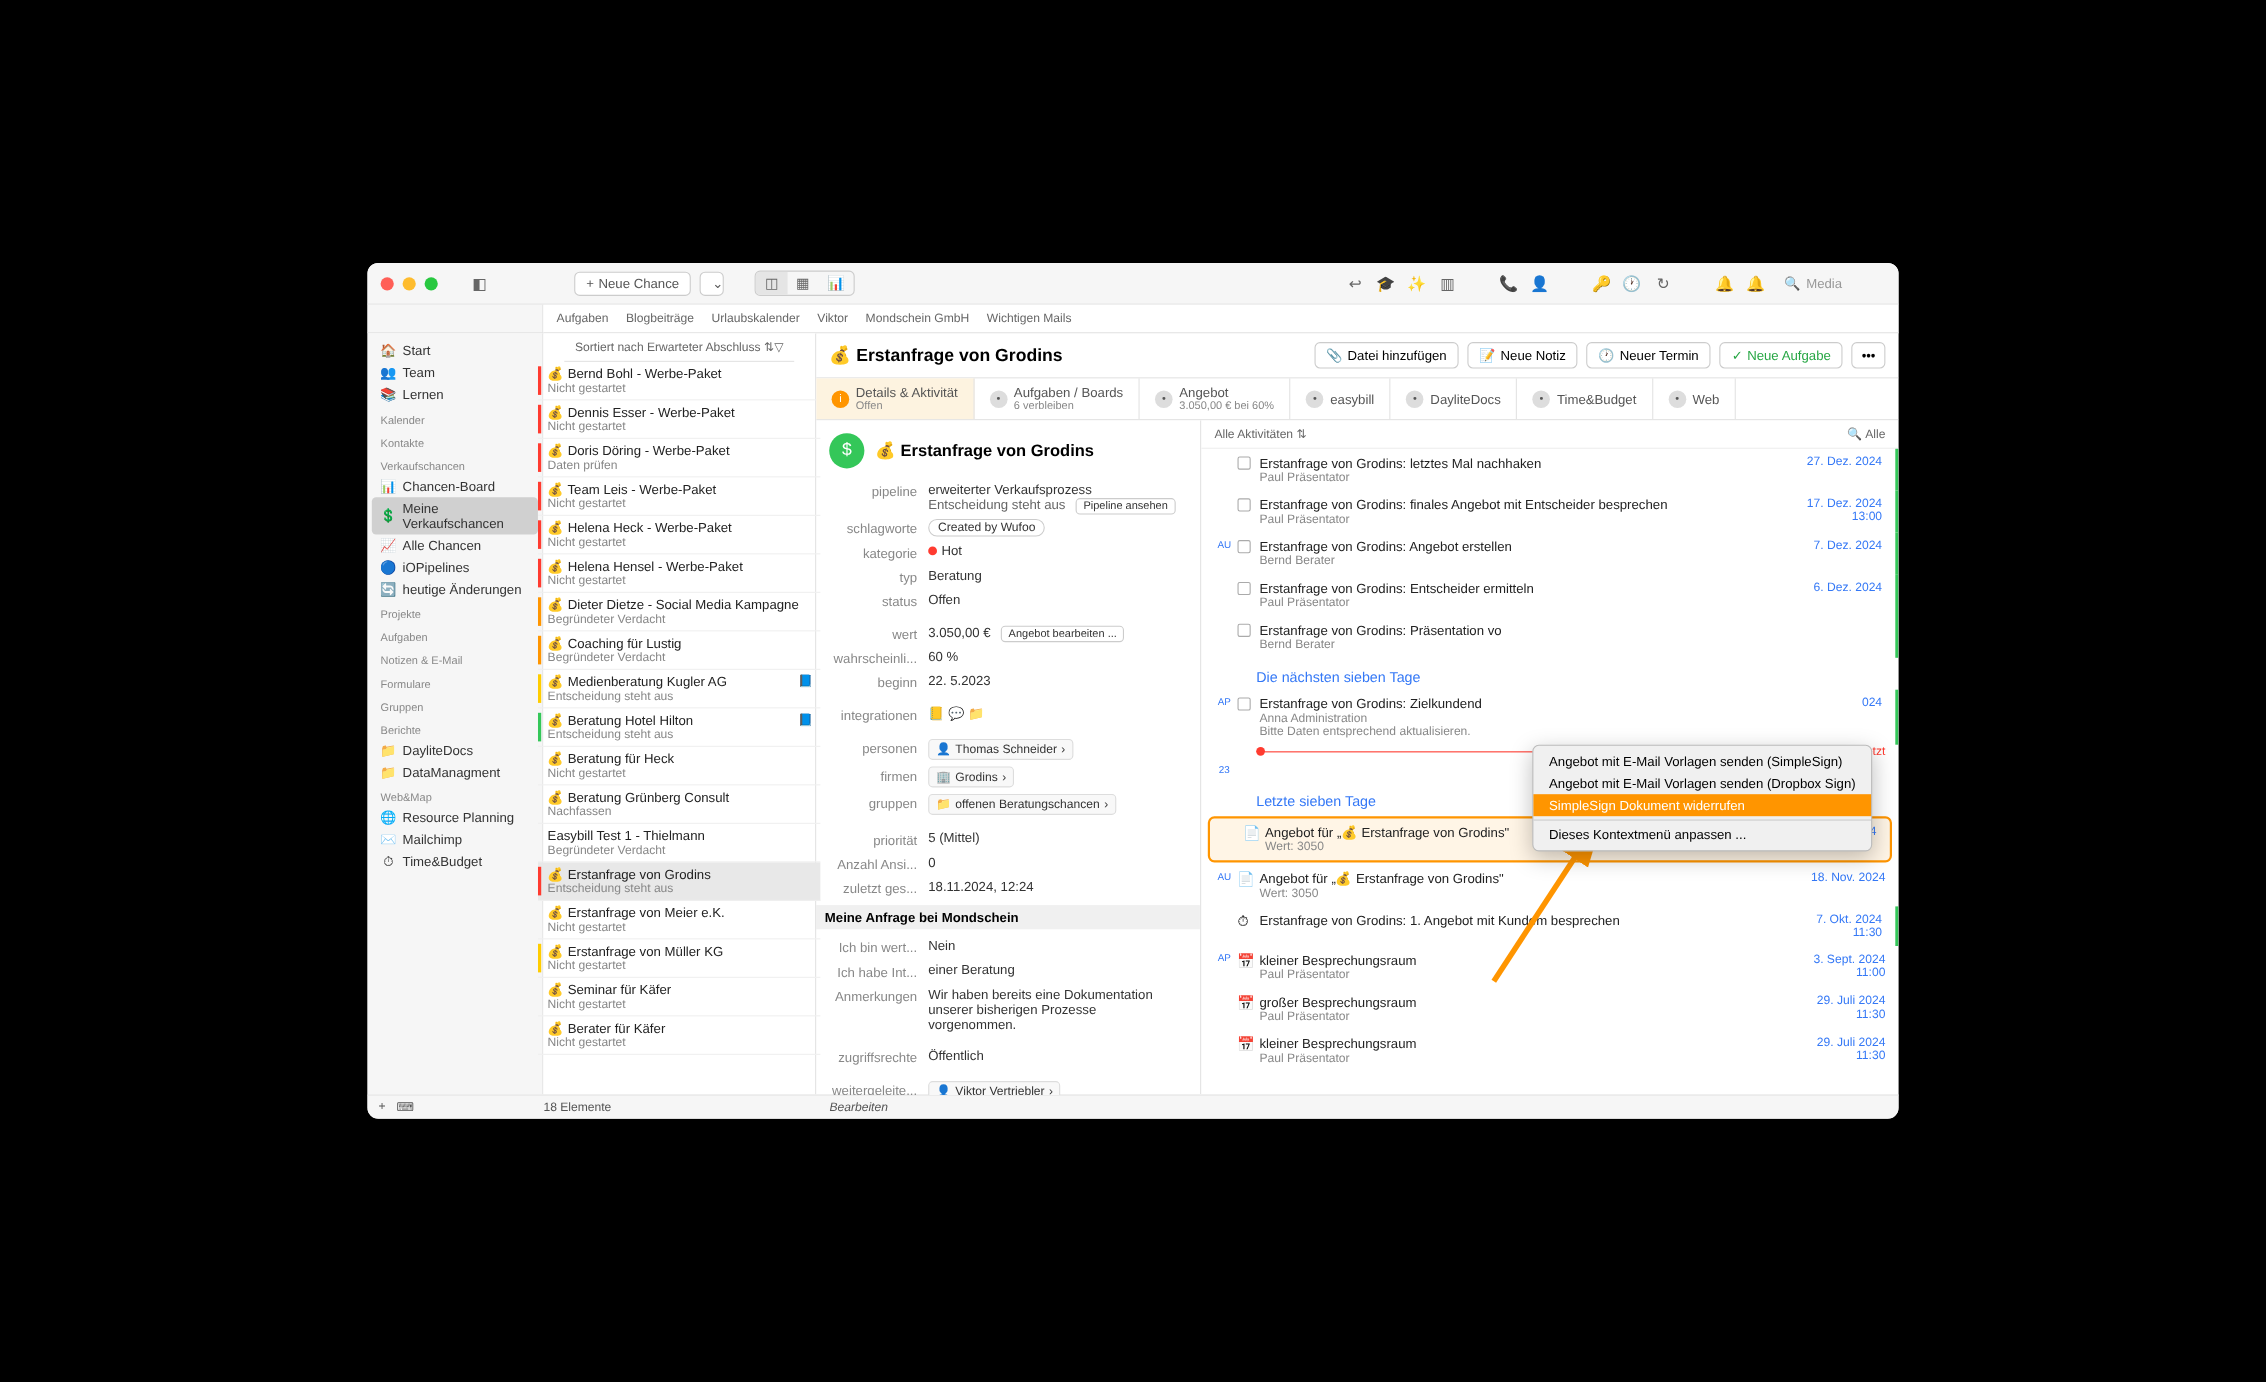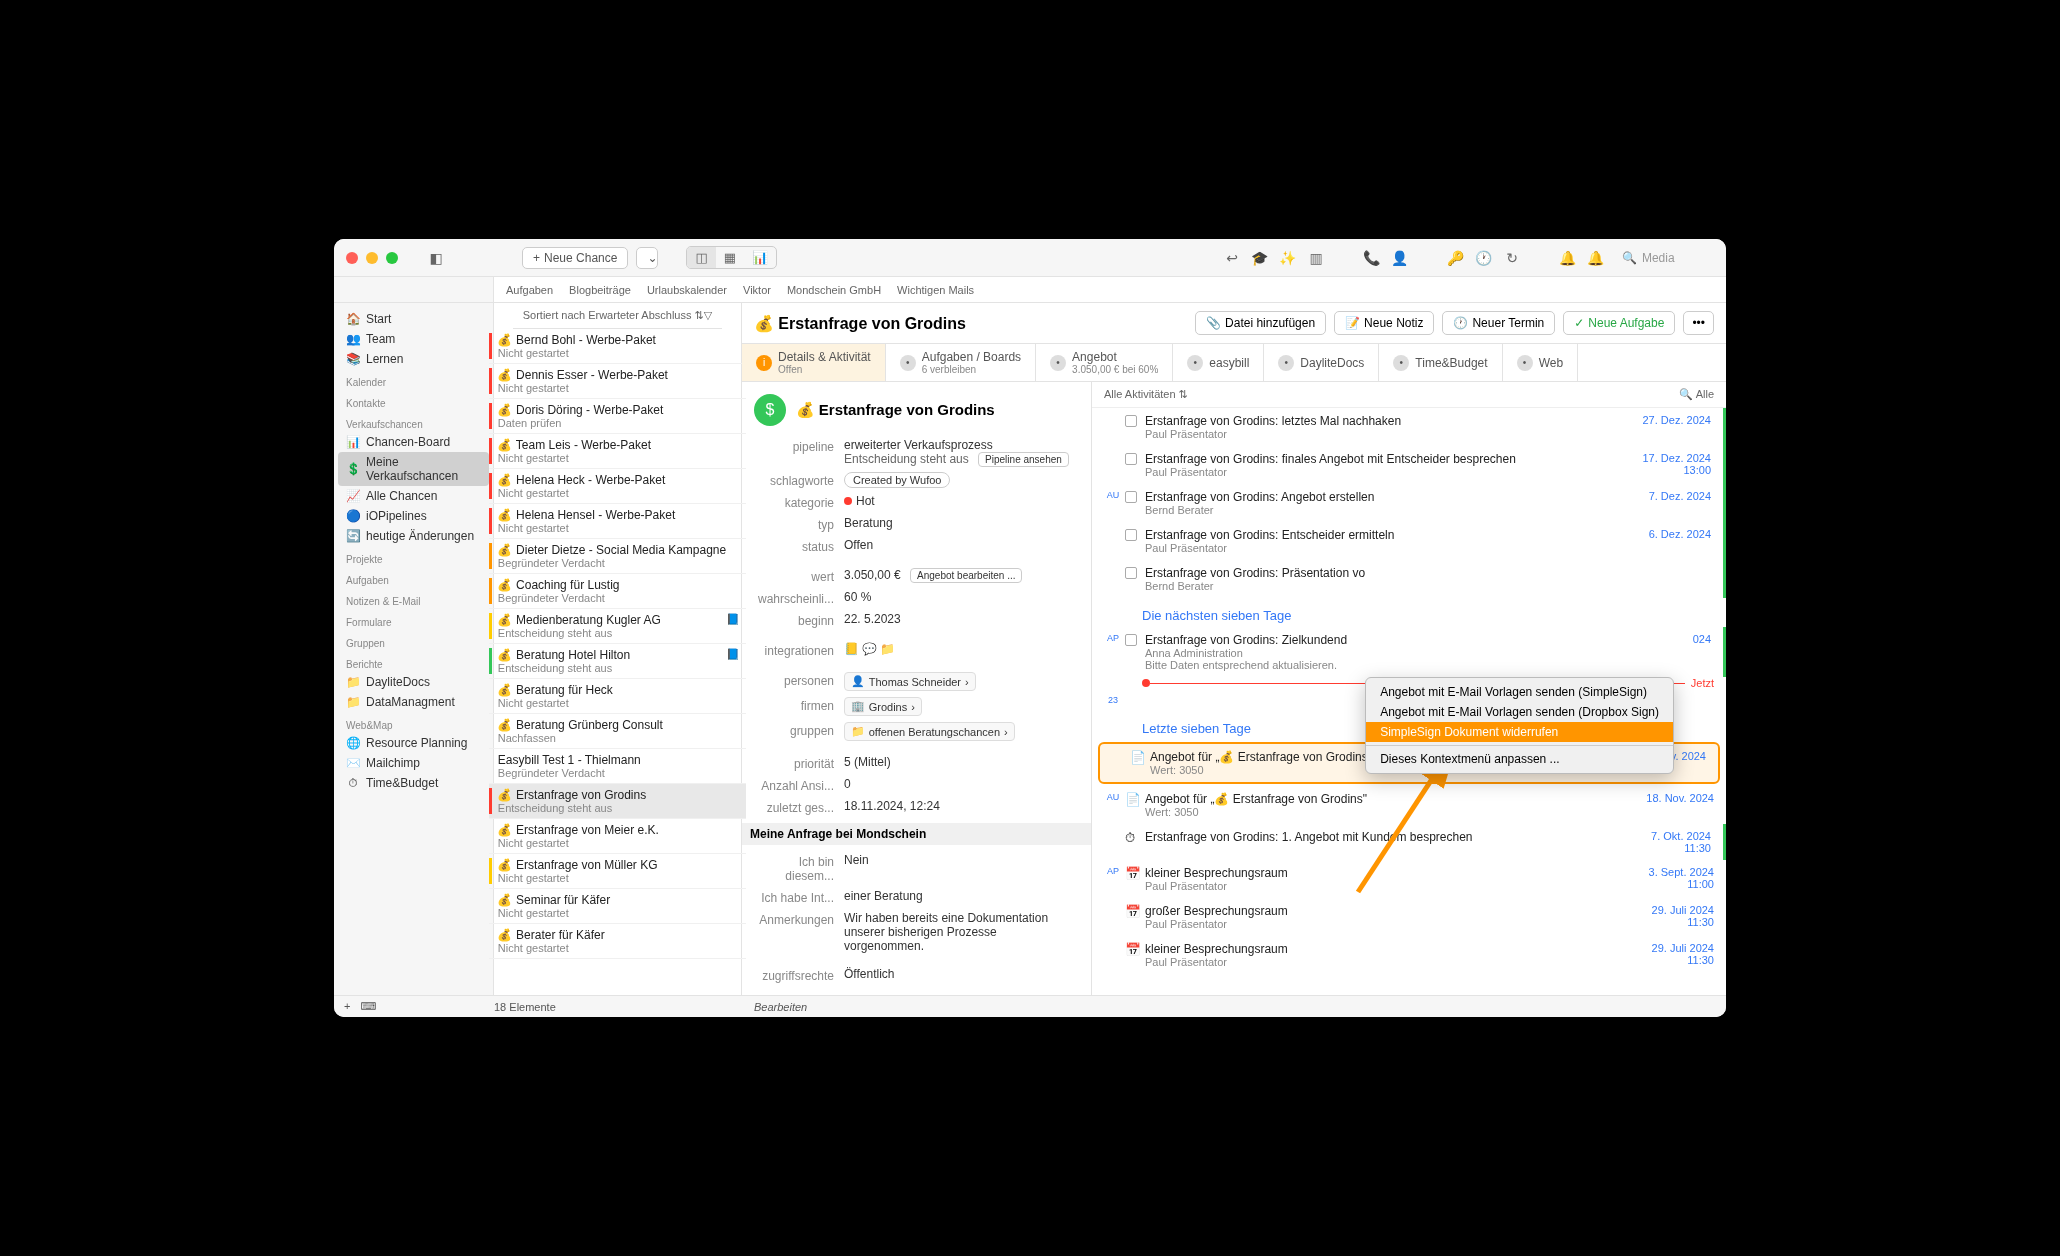--- a/index.html
+++ b/index.html
@@ -97,21 +97,21 @@
 .act-title { color: #222; }
 .act-sub { font-size: 11px; color: #888; }
 .act-date { color: #3478f6; font-size: 11px; text-align: right; white-space: nowrap; }
 .act-section { color: #3478f6; font-size: 13px; font-weight: 500; padding: 10px 12px 4px 50px; }
 .now-line { display: flex; align-items: center; padding: 0 12px 0 50px; }
 .now-dot { width: 8px; height: 8px; border-radius: 50%; background: #ff3b30; }
 .now-rule { flex: 1; height: 1px; background: #ff3b30; }
 .now-label { color: #ff3b30; font-size: 11px; margin-left: 6px; }
 
 
-.context-menu { position: absolute; top: 295px; right: 52px; background: #f0f0f0; border: 1px solid #bbb; border-radius: 6px; box-shadow: 0 6px 20px rgba(0,0,0,0.25); font-size: 12px; padding: 4px 0; z-index: 100; min-width: 250px; }
+.context-menu { position: absolute; top: 295px; right: 24px; background: #f0f0f0; border: 1px solid #bbb; border-radius: 6px; box-shadow: 0 6px 20px rgba(0,0,0,0.25); font-size: 12px; padding: 4px 0; z-index: 100; min-width: 250px; }
 .cm-item { padding: 3px 14px; cursor: pointer; }
 .cm-item.hl { background: #ff9500; color: #fff; }
 .cm-sep { height: 1px; background: #ccc; margin: 3px 0; }
 
 
 .arrow { position: absolute; top: 355px; right: 258px; width: 120px; height: 160px; pointer-events: none; z-index: 99; }
 
 
 .footer { height: 22px; background: #f6f6f6; border-top: 1px solid #e3e3e3; display: flex; align-items: center; font-size: 11px; color: #555; }
 .footer-left { width: 160px; display: flex; gap: 10px; padding: 0 10px; }
@@ -517,21 +517,21 @@
           <div class="form-row">
               <div class="form-label">Anzahl Ansi...</div>
               <div class="form-value">0</div>
             </div>
           <div class="form-row">
               <div class="form-label">zuletzt ges...</div>
               <div class="form-value">18.11.2024, 12:24</div>
             </div>
           <div class="section-header">Meine Anfrage bei Mondschein</div>
           <div class="form-row">
-              <div class="form-label">Ich bin diesem...</div>
+              <div class="form-label">Ich bin wert...</div>
               <div class="form-value">Nein</div>
             </div>
           <div class="form-row">
               <div class="form-label">Ich habe Int...</div>
               <div class="form-value">einer Beratung</div>
             </div>
           <div class="form-row">
               <div class="form-label">Anmerkungen</div>
               <div class="form-value">Wir haben bereits eine Dokumentation unserer bisherigen Prozesse vorgenommen.</div>
             </div>

